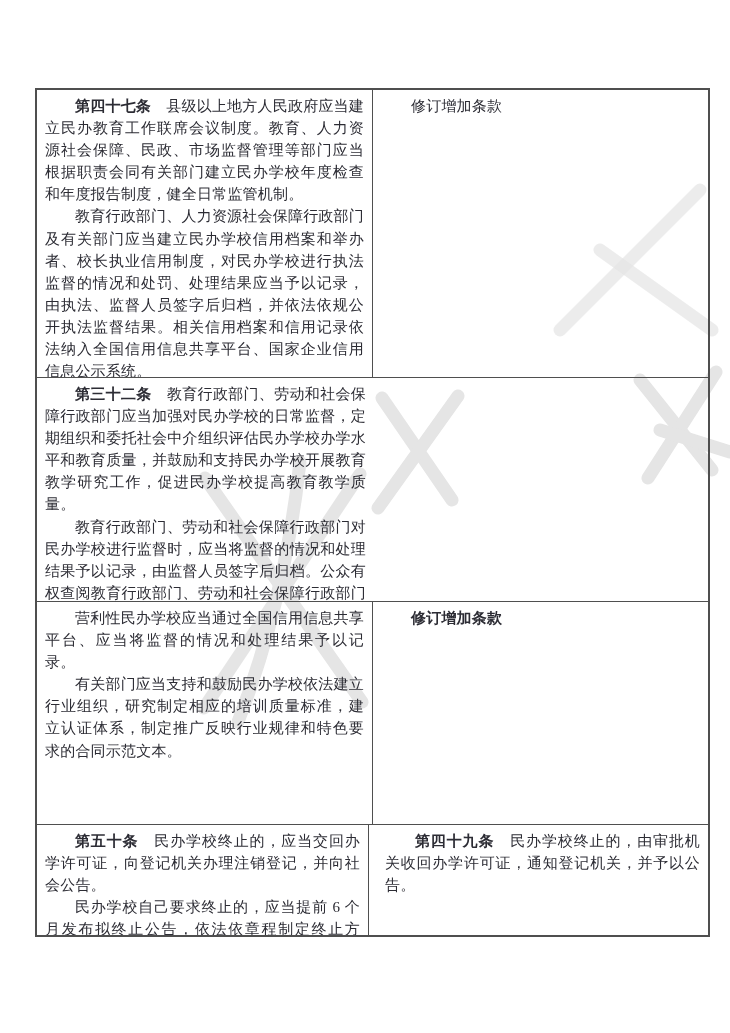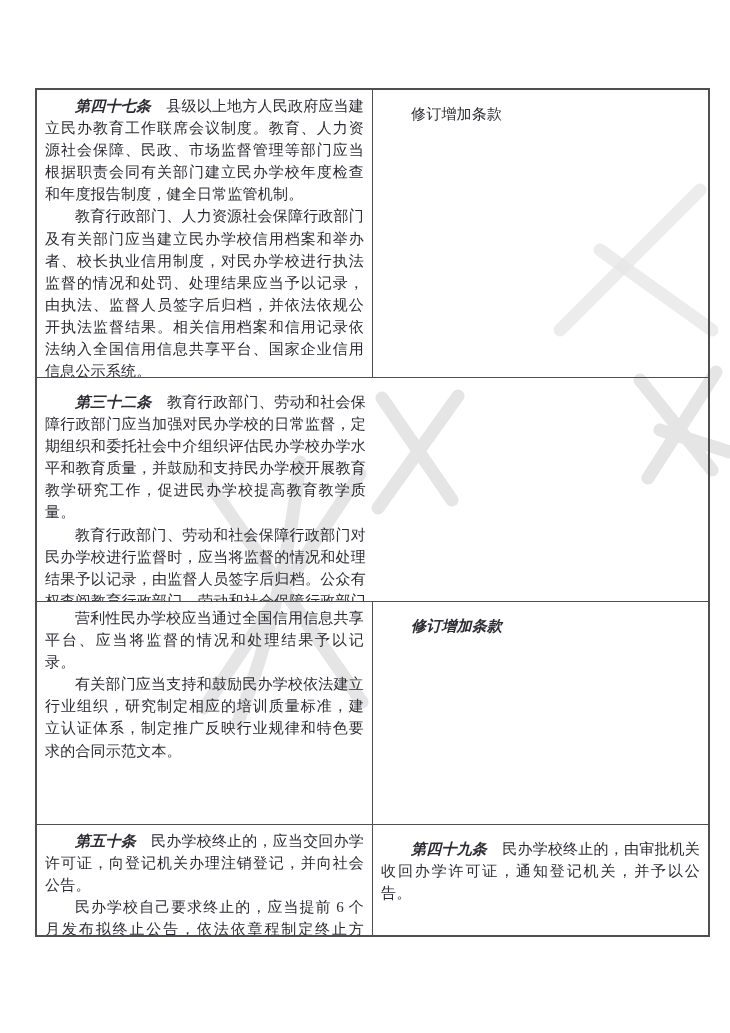--- a/index.html
+++ b/index.html
@@ -12,36 +12,36 @@
     position:absolute;left:0;top:0;width:730px;height:1033px;
     z-index:0;pointer-events:none;
   }
   .comparison-table{
     position:absolute;left:35px;top:88px;width:675px;
     z-index:1;box-sizing:border-box;
     border:2px solid #4f4f4f;
     background:transparent;
   }
   .t-row{display:flex;border-bottom:1px solid #4f4f4f;overflow:hidden;}
-  .t-row:last-child{border-bottom:none;}
+  .t-row:last-child{border-bottom:none;gap:8px;}
   .t-cell{
     box-sizing:border-box;overflow:hidden;
     padding:5px 8px 0 8px;
   }
   .t-cell.left{width:338px;border-right:1px solid #4f4f4f;}
-  .t-cell.right{width:337px;margin-top:8px;}
+  .t-cell.right{width:337px;}
   .t-cell p{
     margin:0;padding:0;
     text-indent:2em;
     text-align:justify;
     font-size:15px;line-height:22.1px;
     letter-spacing:0.2px;
     color:#2c2c34;
   }
-  .t-cell p b{font-weight:bold;font-style:italic;}
+  .t-cell p b{font-weight:bold;}
 </style>
 </head>
 <body>
 
 <svg class="watermark" viewBox="0 0 730 1033" xmlns="http://www.w3.org/2000/svg" aria-hidden="true">
   <g stroke="#cfcfcf" stroke-width="13" stroke-linecap="round" fill="none" opacity="0.55">
 
     <path d="M205 478 L362 702"></path>
     <path d="M360 474 L204 708"></path>
     <path d="M300 462 Q285 600 238 722"></path>

